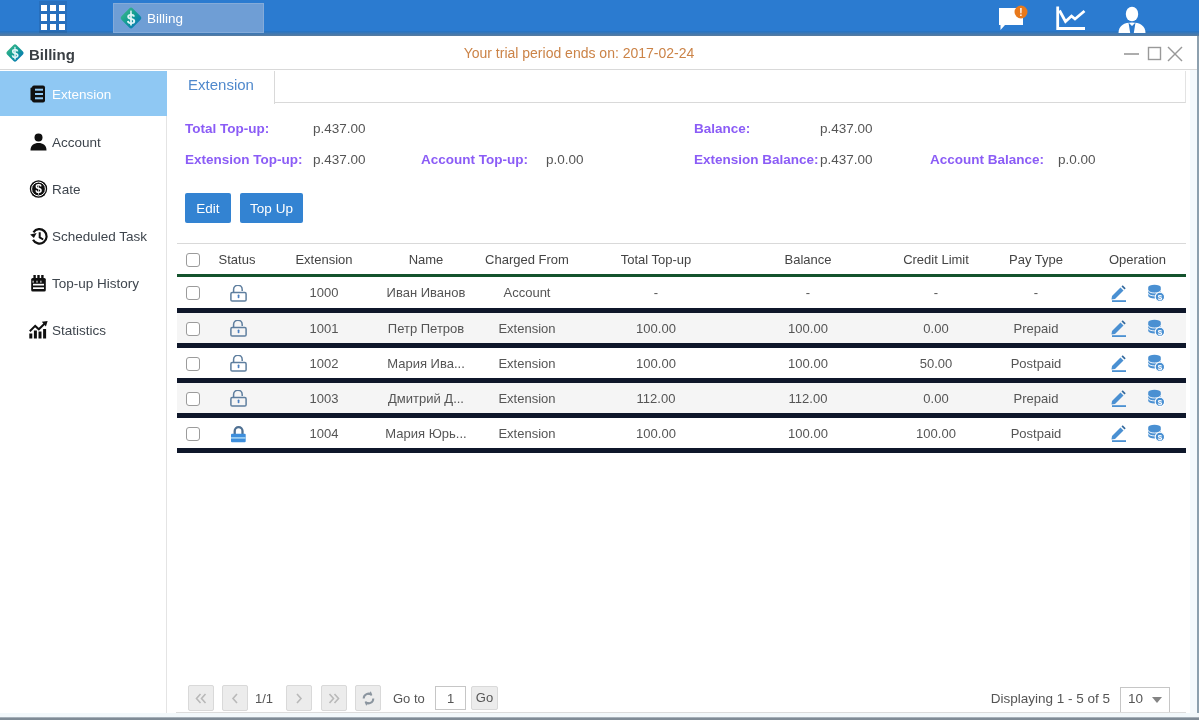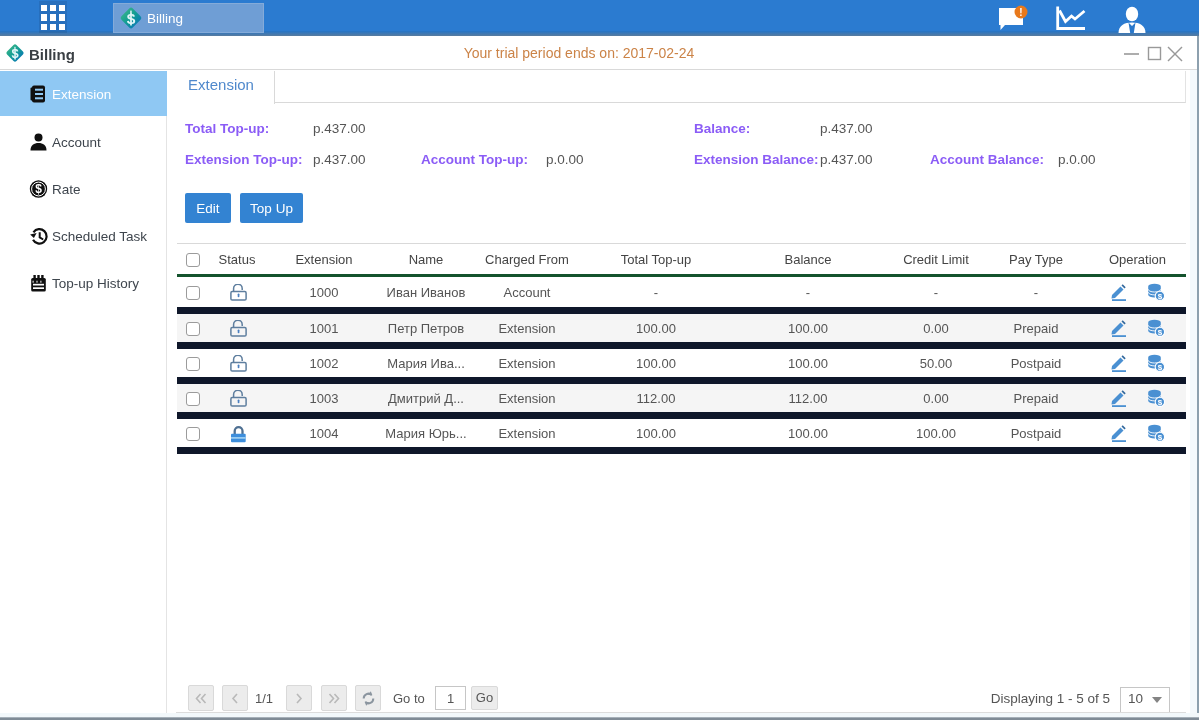--- a/index.html
+++ b/index.html
@@ -53,21 +53,21 @@
 
 
 .bluebtn { position:absolute; top:122px; height:30px; background:#3383d2; color:#fff;
   font-size:13.5px; border-radius:2px; display:flex; align-items:center; justify-content:center; }
 
 
 #tbl { position:absolute; left:9px; top:172px; width:1009px; border-collapse:collapse; table-layout:fixed; }
 #tbl th { height:32px; font-size:13px; font-weight:normal; color:#444; text-align:center;
   border-top:1px solid #d9d9d9; border-bottom:3px solid #14532d; padding:0; }
 #tbl td { height:35px; font-size:13px; color:#555; text-align:center; padding:0;
-  border-bottom:7px solid #0f172a; }
+  border-bottom:5px solid #0f172a; }
 #tbl tr.g td { background:#f5f5f5; }
 .cb { display:inline-block; width:14px; height:14px; border:1px solid #9b9b9b; border-radius:3px; background:#fff; vertical-align:middle; }
 .opcell svg { vertical-align:middle; }
 
 
 #pager { position:absolute; left:9px; top:614px; width:1009px; height:27px; }
 #pagerline { position:absolute; left:8px; top:641px; width:1010px; height:1px; background:#dcdcdc; }
 .pbtn { position:absolute; top:0; width:26px; height:26px; background:#ececec; border:1px solid #d9d9d9;
   border-radius:2px; display:flex; align-items:center; justify-content:center; }
 .ptext { position:absolute; font-size:13px; color:#555; }
@@ -192,20 +192,31 @@
       <rect x="4.4" y="1.5" width="2.4" height="5" fill="#101010"></rect>
       <rect x="8.3" y="1.5" width="2.4" height="5" fill="#101010"></rect>
       <rect x="12.2" y="1.5" width="2.4" height="5" fill="#101010"></rect>
       <rect x="3.6" y="7.2" width="1" height="2" fill="#fff"></rect>
         <rect x="7.5" y="7.2" width="1" height="2" fill="#fff"></rect>
         <rect x="11.4" y="7.2" width="1" height="2" fill="#fff"></rect>
       <rect x="4" y="10.3" width="11" height="1.7" fill="#fff"></rect>
       <rect x="4" y="13.8" width="11" height="1.7" fill="#fff"></rect>
     </svg>
     <span class="lbl">Top-up History</span>
+  </div>
+  <div class="sideitem" style="top:235px">
+    <svg class="ico" viewBox="0 0 19 19">
+      <rect x="0.3" y="13" width="3" height="5" fill="#101010"></rect>
+      <rect x="4.9" y="10" width="3" height="8" fill="#101010"></rect>
+      <rect x="9.5" y="11" width="3" height="7" fill="#101010"></rect>
+      <rect x="14.1" y="8.5" width="3" height="9.5" fill="#101010"></rect>
+      <path d="M0.8 10.8 L6.2 5.4 L9.8 8.8 L15.5 3.2" stroke="#101010" stroke-width="2" fill="none"></path>
+      <path d="M12.8 1.2 L18.6 0.4 L16.9 6 z" fill="#101010"></path>
+    </svg>
+    <span class="lbl">Statistics</span>
   </div>
 </div>
 
 <div id="content">
   <div id="tabbar">
     <div class="activetab">Extension</div>
     <div class="rest"></div>
   </div>
 
   <span class="slabel" style="left:17px; top:50px">Total Top-up:</span>

